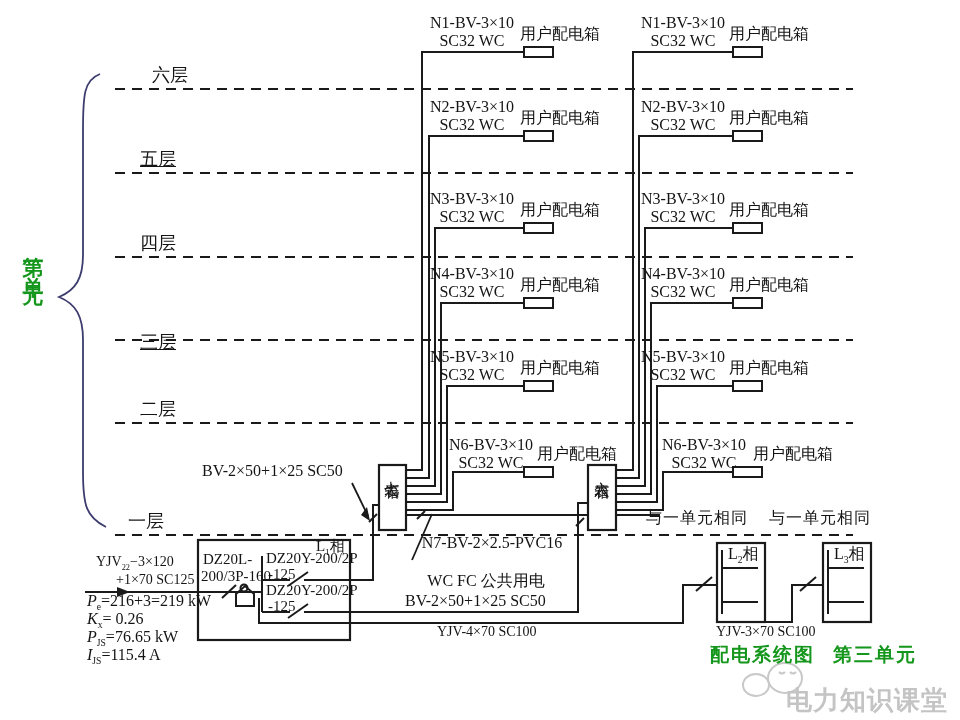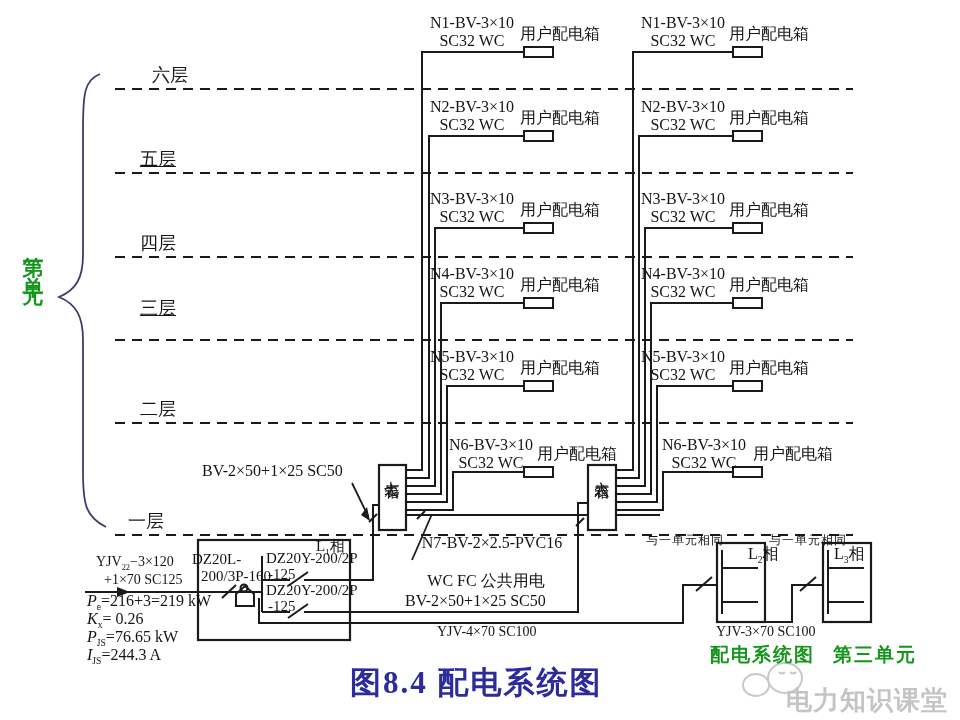--- a/index.html
+++ b/index.html
@@ -14,21 +14,21 @@
   .f17{font-size:14px;text-align:center;}
   .f18{font-size:18px;}
   .f15{font-size:15px;}
   sub{font-size:0.6em;}
   .it{font-style:italic;}
   .vert{writing-mode:vertical-rl;text-orientation:upright;}
   .green{color:#15961c;font-weight:bold;}
   .meterbox{font-size:15px;letter-spacing:2px;}
   .title{font-size:31px;font-weight:bold;color:#2b2b9b;letter-spacing:2px;}
   .wm{font-size:26px;font-weight:bold;color:#c4c4c4;letter-spacing:1px;}
-  .samelbl{font-size:12px;letter-spacing:1px;margin-top:24px;}
+  .samelbl{font-size:16px;letter-spacing:1px;}
 </style>
 </head>
 <body>
 
 <div id="stage">
 
 <svg class="lines" width="960" height="720" viewBox="0 0 960 720">
 
   <g stroke="#1a1a1a" stroke-width="1.8" stroke-dasharray="10 7">
     <line x1="115" y1="89" x2="853" y2="89"></line>
@@ -129,21 +129,21 @@
     <ellipse cx="756" cy="685" rx="13" ry="11"></ellipse>
     <ellipse cx="785" cy="678" rx="17" ry="15"></ellipse>
     <path d="M779,672 q3,3 6,0"></path>
     <path d="M790,672 q3,3 6,0"></path>
   </g>
 </svg>
 
 <div class="t f18" style="left:140px;top:66px;margin-left:12px;">六层</div>
 <div class="t f18" style="left:140px;top:150px;text-decoration:underline;">五层</div>
 <div class="t f18" style="left:140px;top:234px;">四层</div>
-<div class="t f18" style="left:140px;top:299px;text-decoration:underline;">三层</div>
+<div class="t f18" style="left:140px;top:333px;text-decoration:underline;">三层</div>
 <div class="t f18" style="left:140px;top:400px;">二层</div>
 <div class="t f18" style="left:128px;top:512px;">一层</div>
 
 <div class="t f16 c" style="left:424px;top:15px;width:96px;">N1-BV-3×10</div>
 <div class="t f16 c" style="left:424px;top:33px;width:96px;">SC32 WC</div>
 <div class="t f16" style="left:520px;top:26px;">用户配电箱</div>
 
 <div class="t f16 c" style="left:424px;top:99px;width:96px;">N2-BV-3×10</div>
 <div class="t f16 c" style="left:424px;top:117px;width:96px;">SC32 WC</div>
 <div class="t f16" style="left:520px;top:110px;">用户配电箱</div>
@@ -196,54 +196,53 @@
 
 <div class="t f16" style="left:202px;top:463px;">BV-2×50+1×25 SC50</div>
 <div class="t f16" style="left:405px;top:593px;">BV-2×50+1×25 SC50</div>
 
 <div class="t samelbl" style="left:646px;top:510px;">与一单元相同</div>
 <div class="t samelbl" style="left:769px;top:510px;">与一单元相同</div>
 
 <div class="t f17" style="left:96px;top:555px;">
   <span>YJV</span><sub>22</sub><span>−3×120</span>
 </div>
-<div class="t f17" style="left:104px;top:573px;">+1×70 SC125</div>
+<div class="t f17" style="left:116px;top:573px;">+1×70 SC125</div>
 <div class="t f16" style="left:87px;top:593px;">
   <span class="it">P</span><sub>e</sub><span>=216+3=219 kW</span>
 </div>
 <div class="t f16" style="left:87px;top:611px;">
   <span class="it">K</span><sub>x</sub><span>= 0.26</span>
 </div>
 <div class="t f16" style="left:87px;top:629px;">
   <span class="it">P</span><sub>JS</sub><span>=76.65 kW</span>
 </div>
 <div class="t f16" style="left:87px;top:647px;">
-  <span class="it">I</span><sub>JS</sub><span>=244.3 A</span>
-</div>
-
-<div class="t f15" style="left:192px;top:552px;font-family:Liberation Serif, serif;">DZ20L-</div>
+  <span class="it">I</span><sub>JS</sub><span>=115.4 A</span>
+</div>
+
+<div class="t f15" style="left:203px;top:552px;font-family:Liberation Serif, serif;">DZ20L-</div>
 <div class="t f15" style="left:201px;top:569px;">200/3P-160</div>
 <div class="t f15" style="left:266px;top:551px;">DZ20Y-200/2P</div>
 <div class="t f15" style="left:268px;top:567px;">-125</div>
 <div class="t f15" style="left:266px;top:583px;">DZ20Y-200/2P</div>
 <div class="t f15" style="left:268px;top:599px;">-125</div>
 <div class="t f15" style="left:316px;top:539px;">
   <span>L</span><sub>1</sub><span>相</span>
 </div>
 
 <div class="t f17" style="left:437px;top:625px;">YJV-4×70 SC100</div>
 <div class="t f17" style="left:716px;top:625px;">YJV-3×70 SC100</div>
-<div class="t f16" style="left:728px;top:546px;margin-left:20px;">
+<div class="t f16" style="left:728px;top:546px;">
   <span>L</span><sub>2</sub><span>相</span>
 </div>
 <div class="t f16" style="left:834px;top:546px;">
   <span>L</span><sub>3</sub><span>相</span>
 </div>
 
 <div class="t vert green" style="left:22px;top:240px;height:125px;font-size:21px;letter-spacing:10px;">第一单元</div>
 <div class="t green" style="left:710px;top:645px;font-size:19px;letter-spacing:2px;">配电系统图</div>
 <div class="t green" style="left:833px;top:645px;font-size:19px;letter-spacing:2px;">第三单元</div>
 
-<div class="t title" style="left:350px;top:667px;">图8.4  配电系统图</div>
 
 <div class="t wm" style="left:786px;top:663px;margin-top:24px;">电力知识课堂</div>
 
 </div>
 
 </body></html>

